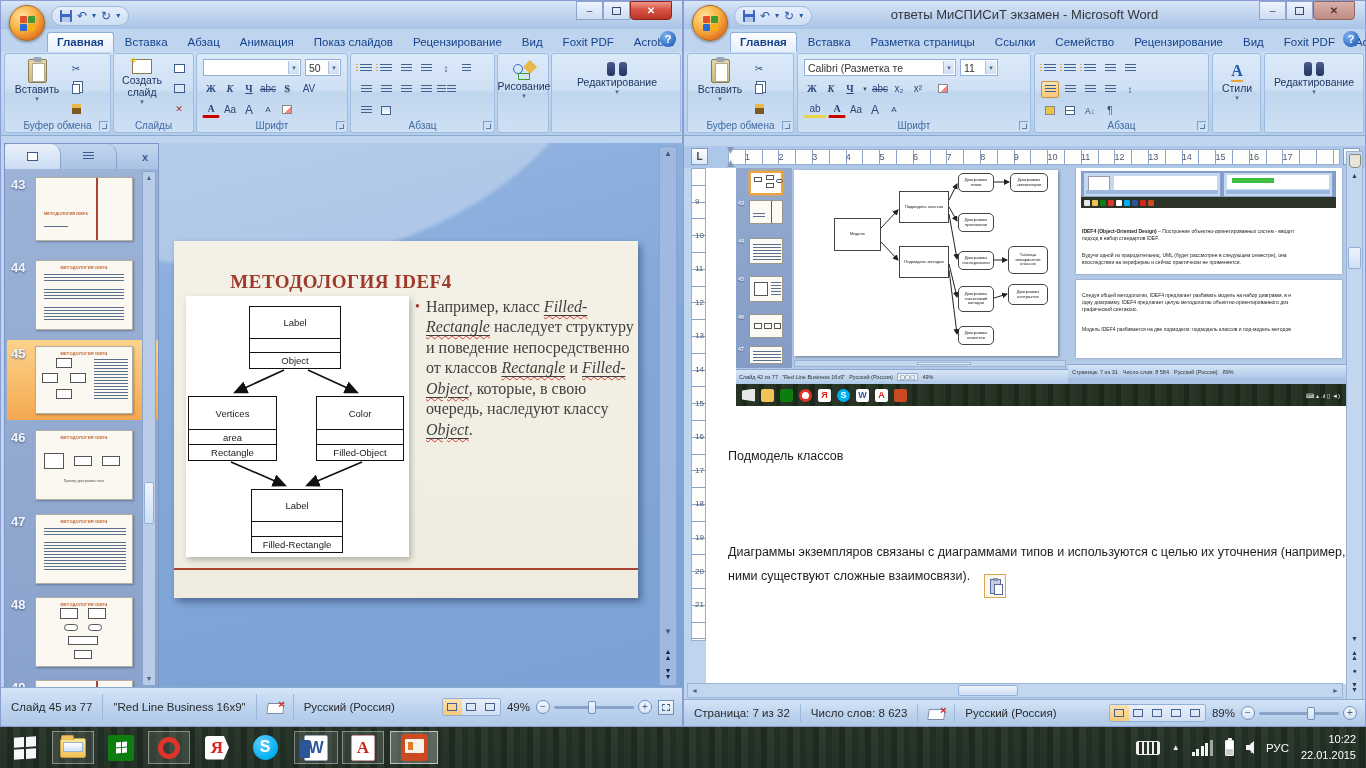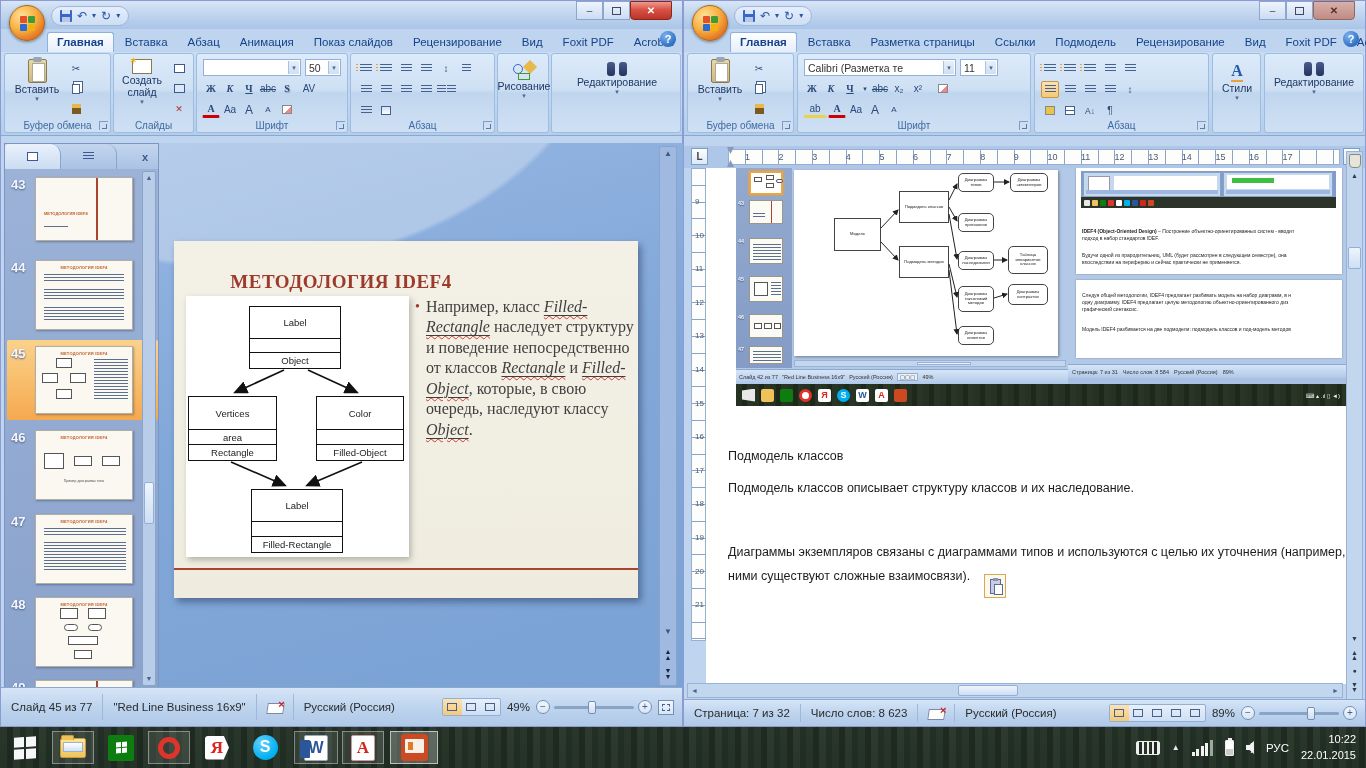--- a/index.html
+++ b/index.html
@@ -538,34 +538,35 @@
             <div style="background:#f2b10e"></div>
         </div>
       </div>
       <div class="qat">
         <span class="floppy"></span>
         <span class="gl">↶</span>
         <span class="gl" style="font-size:8px">▾</span>
         <span class="gl">↻</span>
         <span class="gl" style="font-size:8px">▾</span>
       </div>
+      <div class="title-text">ответы МиСПИСиТ экзамен - Microsoft Word</div>
       <div class="winbtns">
         <div class="winbtn">–</div>
         <div class="winbtn">
             <span style="width:9px;height:8px;border:1px solid #3c4a66;display:block"></span>
           </div>
         <div class="winbtn close close-dim">✕</div>
       </div>
     </div>
     <div class="tabsrow">
       <span class="tab active">Главная</span>
       <span class="tab">Вставка</span>
       <span class="tab">Разметка страницы</span>
       <span class="tab">Ссылки</span>
-      <span class="tab">Подмодель</span>
+      <span class="tab">Семейство</span>
       <span class="tab">Рецензирование</span>
       <span class="tab">Вид</span>
       <span class="tab">Foxit PDF</span>
       <span class="tab">Acrobat</span>
     </div>
     <div class="helpbtn">?</div>
     <div class="ribbon">
       <div class="grp" style="left:3px;width:107px;">
         <div class="bigbtn" style="left:8px;top:5px;width:48px;">
           <span class="clipboard"></span>
@@ -820,21 +821,20 @@
           <span class="embic" style="background:#fff;color:#e0231c;font-size:9px;font-weight:bold;text-align:center;line-height:13px">Я</span>
           <span class="embic" style="background:#00aff0;border-radius:50%;color:#fff;font-size:9px;font-weight:bold;text-align:center;line-height:13px">S</span>
           <span class="embic" style="background:#fff;color:#2b579a;font-size:9px;font-weight:bold;text-align:center;line-height:13px">W</span>
           <span class="embic" style="background:#fff;color:#d0281e;font-size:9px;font-weight:bold;text-align:center;line-height:13px">A</span>
           <span class="embic" style="background:#cc4a22"></span>
           <span style="margin-left:auto;color:#eee;font-size:6px;">⌨ ▴ .ıl ▯ ◄)</span>
         </div>
       </div>
 
       <div class="wpara" style="top:281px;">Подмодель классов</div>
-      <div class="wpara" style="top:313px;">Подмодель классов описывает структуру классов и их наследование.</div>
       <div class="wpara" style="top:377px;">Диаграммы экземпляров связаны с диаграммами типов и используются с целью их уточнения (например, ес</div>
       <div class="wpara" style="top:401px;">ними существуют сложные взаимосвязи).</div>
       <div class="pastebtn">
           <span class="pclip"></span>
         </div>
     </div>
 
     <div class="wvscroll">
       <div class="handic"></div>
       <div class="browse" style="top:20px;">▲</div>

